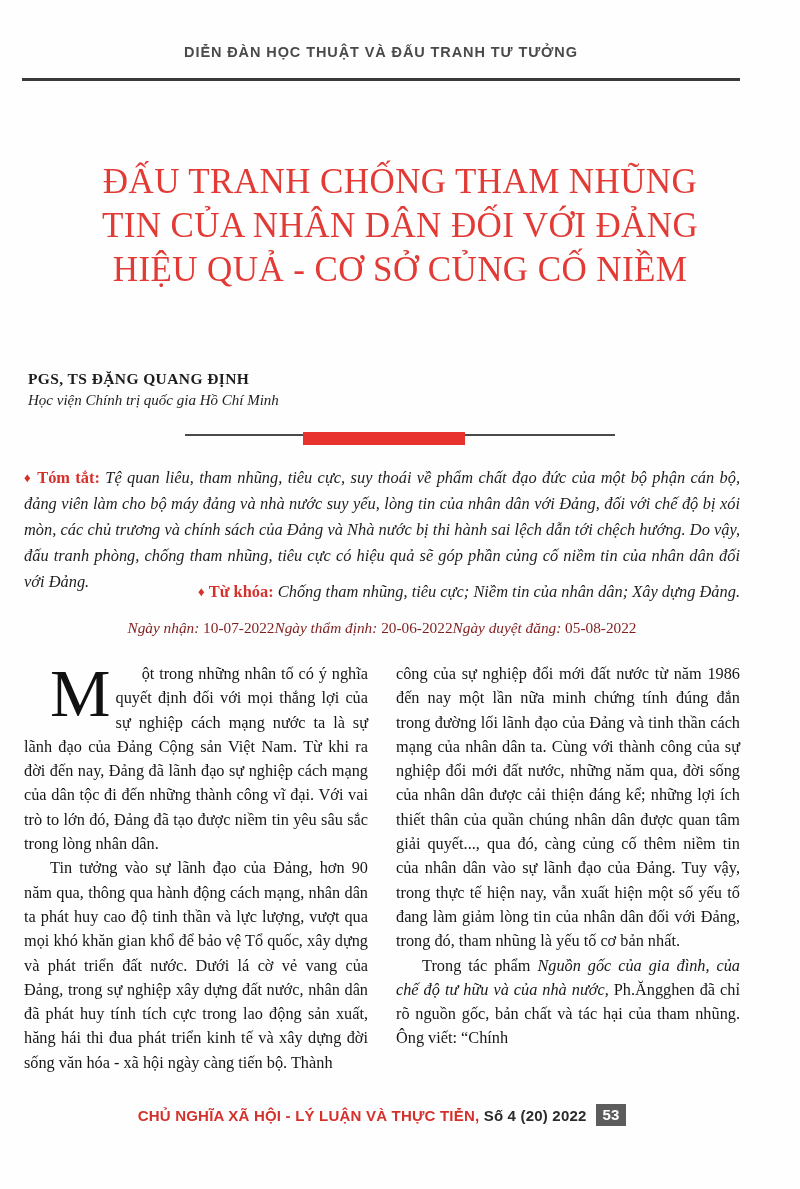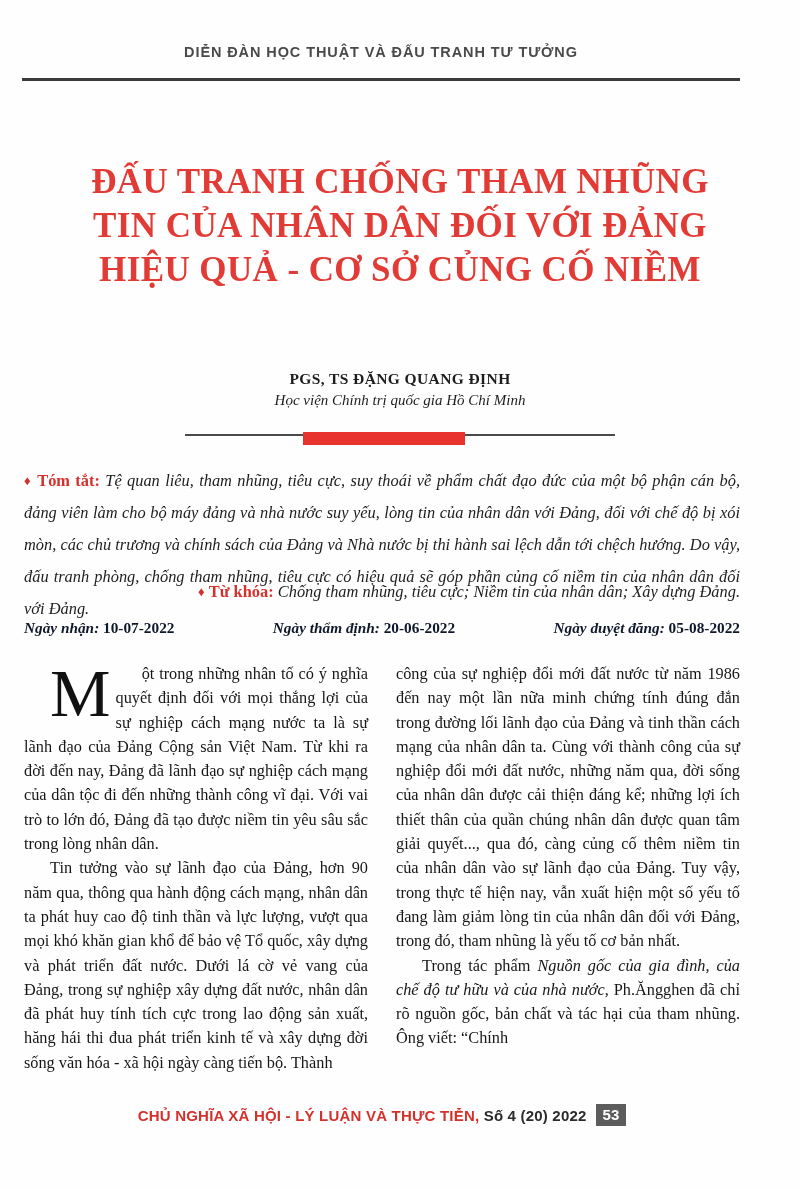--- a/index.html
+++ b/index.html
@@ -48,35 +48,34 @@
   
   .title-block {
     position: absolute;
     top: 160px;
     left: 28px;
     width: 744px;
     text-align: center;
   }
   .title-line {
     font-family: "Liberation Serif", "DejaVu Serif", serif;
-    font-weight: bold;
+    font-weight: normal;
     font-size: 35px;
     line-height: 44px;
     color: #e23b36;
     letter-spacing: 0.4px;
     white-space: nowrap;
   }
 
   
   .author-block {
     position: absolute;
     top: 370px;
     left: 28px;
     width: 744px;
-    text-align: center;
   }
   .author-name {
     font-family: "Liberation Serif", "DejaVu Serif", serif;
     font-weight: bold;
     font-size: 15.5px;
     letter-spacing: 0.4px;
     color: #1d1d1d;
   }
   .author-affil {
     font-family: "Liberation Serif", "DejaVu Serif", serif;
@@ -112,21 +111,21 @@
   }
 
   
   .abstract {
     position: absolute;
     top: 465px;
     left: 24px;
     width: 716px;
     font-style: italic;
     font-size: 16.4px;
-    line-height: 32px;
+    line-height: 26px;
     text-align: justify;
     color: #1d1d1d;
   }
   .abstract-label,
   .keywords-label {
     font-style: normal;
     font-weight: bold;
     color: #d4312c;
   }
   .diamond {
@@ -147,24 +146,23 @@
     text-align: right;
   }
 
   
   .dates {
     position: absolute;
     top: 619px;
     left: 24px;
     width: 716px;
     display: flex;
-    justify-content: space-between;
+    justify-content: center;
     font-size: 15.3px;
-    color: #0f172a;
-    font-weight: bold;
+    color: #7f1d1d;
   }
   .date-item { white-space: nowrap; }
   .date-label { font-style: italic; }
   .date-value { font-style: normal; }
 
   
   .body-cols {
     position: absolute;
     top: 662px;
     left: 24px;

